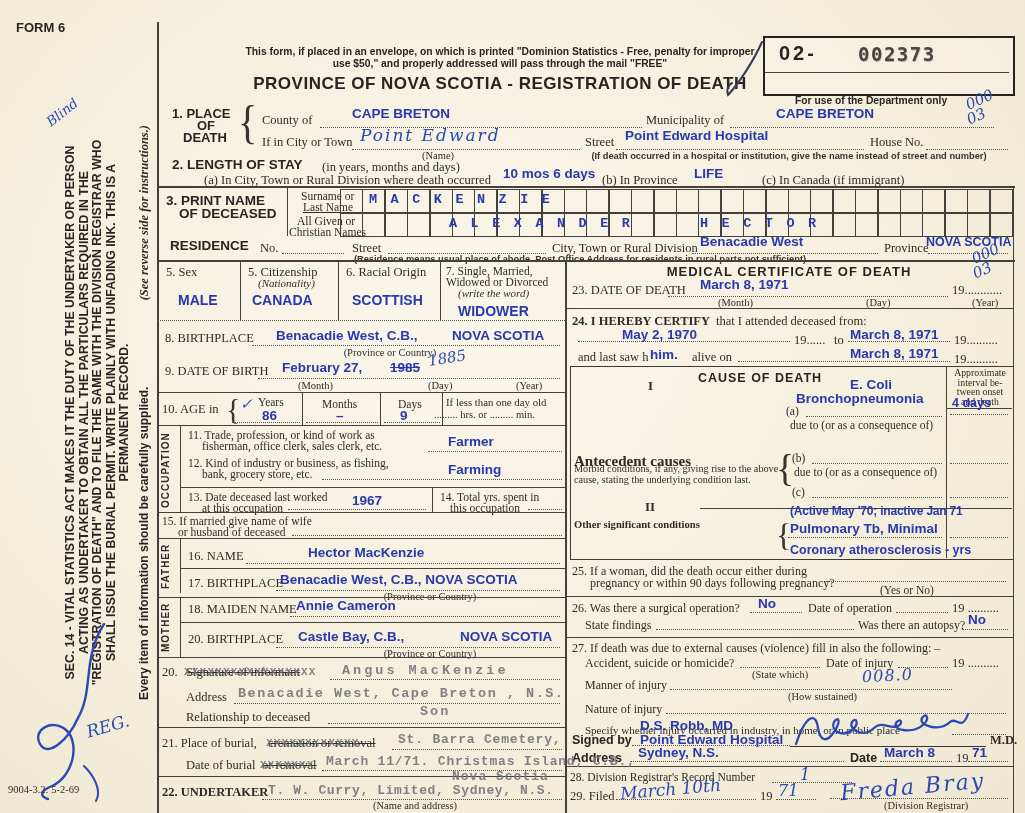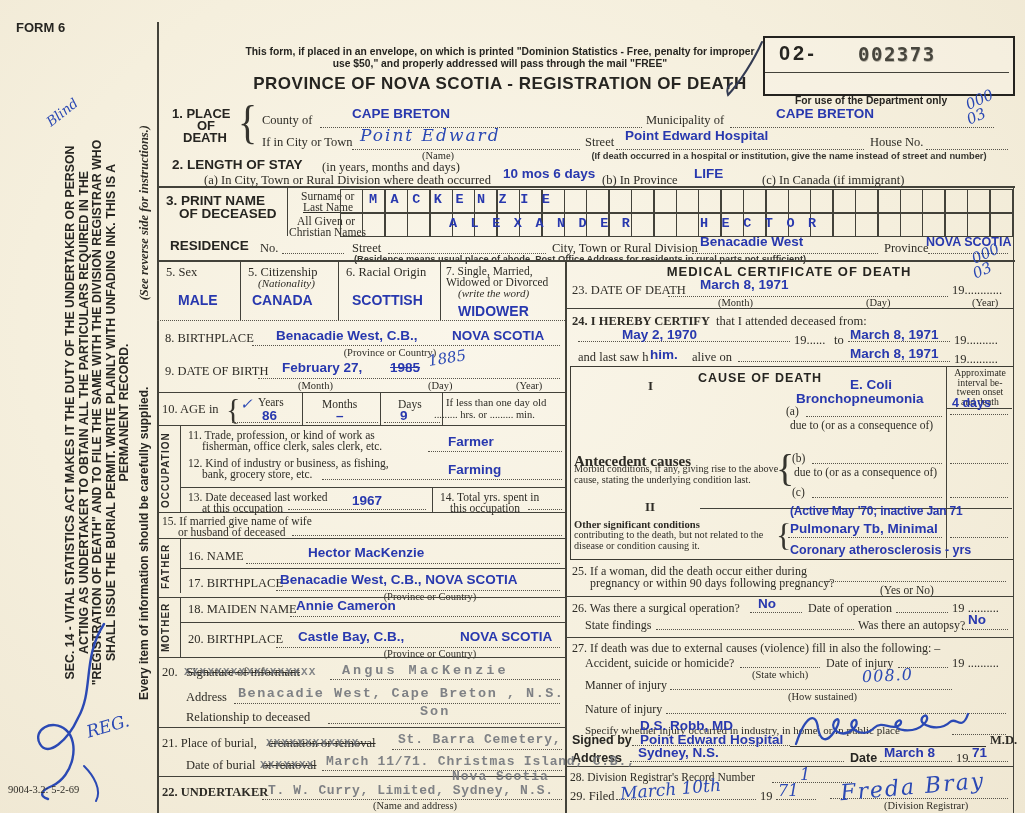--- a/index.html
+++ b/index.html
@@ -334,21 +334,20 @@
   <div class="dl" style="left:950px;top:463px;width:58px;"></div>
   <div class="ab ser ser11" style="left:794px;top:466px;">due to (or as a consequence of)</div>
   <div class="ab ser ser11" style="left:792px;top:486px;">(c)</div>
   <div class="dl" style="left:812px;top:497px;width:130px;"></div>
   <div class="dl" style="left:950px;top:497px;width:58px;"></div>
 
   <div class="hl" style="left:700px;top:508px;width:312px;height:1px;"></div>
   <div class="ab bser" style="left:645px;top:499px;font-size:13px;">II</div>
   <div class="ab typed typedsm" style="left:790px;top:504px;">(Active May '70; inactive Jan 71</div>
   <div class="ab bser" style="left:574px;top:519px;font-size:10.6px;">Other significant conditions</div>
-  <div class="ab" style="left:574px;top:530px;width:208px;font-size:10.2px;line-height:10.8px;font-family:'Liberation Serif',serif;">contributing to the death, but not related to the disease or condition causing it.</div>
   <div class="ab brace" style="left:776px;top:517px;font-size:32px;">{</div>
   <div class="ab typed" style="left:790px;top:521px;">Pulmonary Tb, Minimal</div>
   <div class="dl" style="left:788px;top:537px;width:154px;"></div>
   <div class="dl" style="left:950px;top:537px;width:58px;"></div>
   <div class="ab typed typed12" style="left:790px;top:543px;">Coronary atherosclerosis - yrs</div>
 
   <div class="ab ser" style="left:572px;top:564px;font-size:12px;">25. If a woman, did the death occur either during</div>
   <div class="ab ser" style="left:590px;top:576px;font-size:12px;">pregnancy or within 90 days following pregnancy?</div>
   <div class="dl" style="left:826px;top:581px;width:180px;"></div>
   <div class="ab ser ser11" style="left:880px;top:584px;">(Yes or No)</div>

